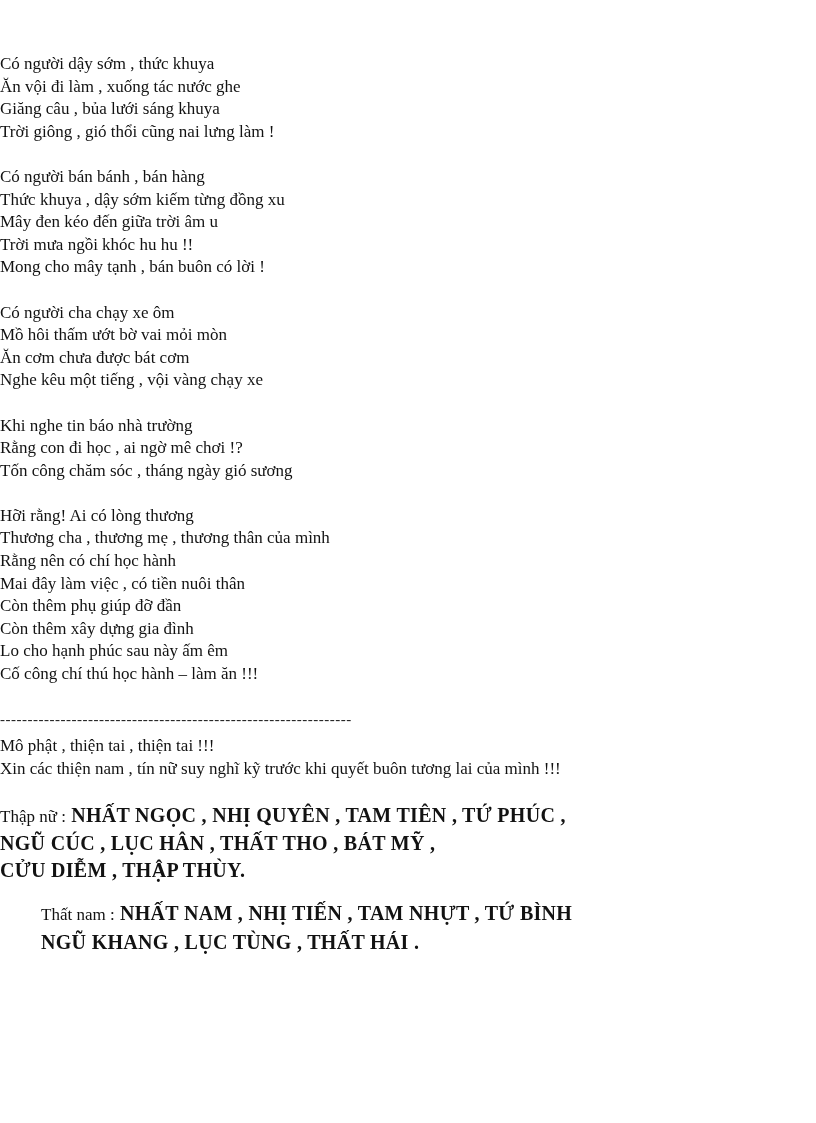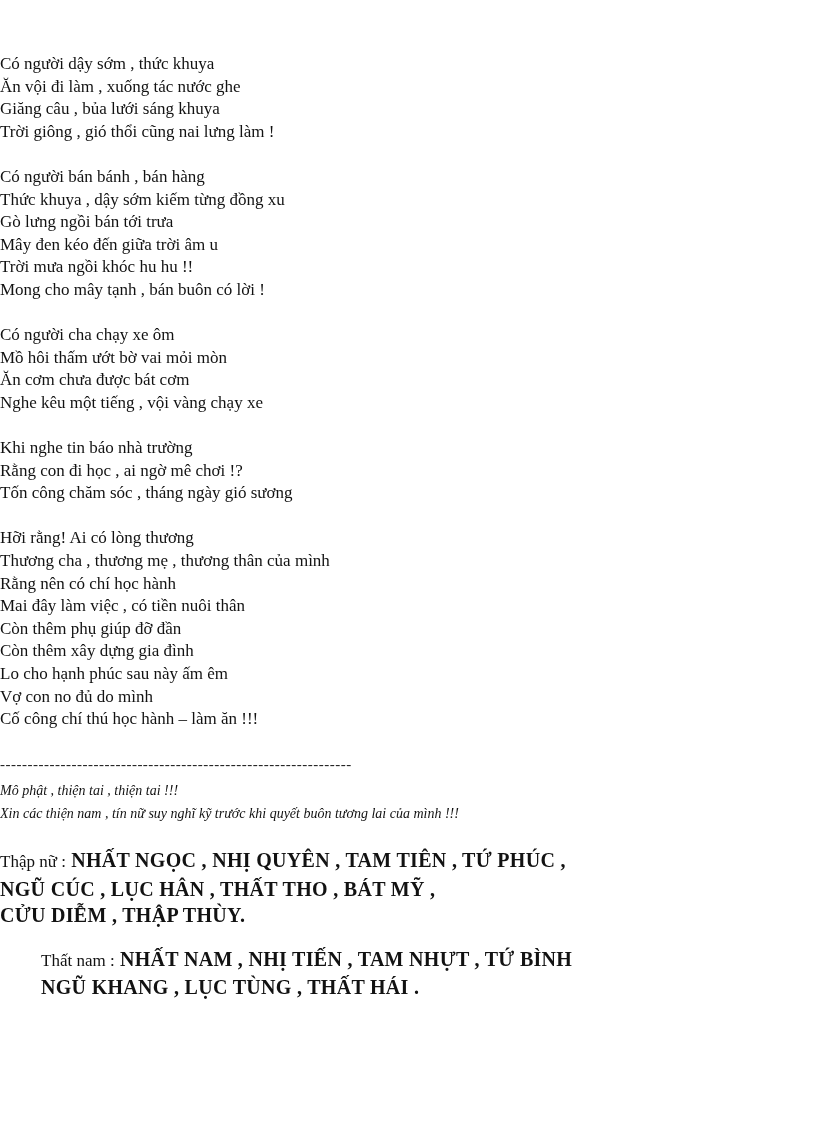--- a/index.html
+++ b/index.html
@@ -31,24 +31,23 @@
     font-size: 15px;
     line-height: 22px;
     letter-spacing: 0.5px;
     color: #222222;
     margin-top: 1px;
   }
   .epilogue {
     margin-top: 5px;
   }
   .epilogue .line {
-    font-size: 14px;
+    font-size: 17px;
     line-height: 22.8px;
     white-space: nowrap;
-    font-style: italic;
   }
   .name-group .gline {
     font-size: 20px;
     font-weight: bold;
     line-height: 26.5px;
     white-space: nowrap;
     letter-spacing: 0.3px;
   }
   .name-group .prefix {
     font-size: 17px;
@@ -68,21 +67,20 @@
     <div class="stanza">
       <div class="line">Có người dậy sớm , thức khuya</div>
       <div class="line">Ăn vội đi làm , xuống tác nước ghe</div>
       <div class="line">Giăng câu , bủa lưới sáng khuya</div>
       <div class="line">Trời giông , gió thổi cũng nai lưng làm !</div>
     </div>
 
     <div class="stanza">
       <div class="line">Có người bán bánh , bán hàng</div>
       <div class="line">Thức khuya , dậy sớm kiếm từng đồng xu</div>
-      <div class="line">Gò lưng ngồi bán tới trưa</div>
       <div class="line">Mây đen kéo đến giữa trời âm u</div>
       <div class="line">Trời mưa ngồi khóc hu hu !!</div>
       <div class="line">Mong cho mây tạnh , bán buôn có lời !</div>
     </div>
 
     <div class="stanza">
       <div class="line">Có người cha chạy xe ôm</div>
       <div class="line">Mồ hôi thấm ướt bờ vai mỏi mòn</div>
       <div class="line">Ăn cơm chưa được bát cơm</div>
       <div class="line">Nghe kêu một tiếng , vội vàng chạy xe</div>
@@ -95,21 +93,20 @@
     </div>
 
     <div class="stanza">
       <div class="line">Hỡi rằng! Ai có lòng thương</div>
       <div class="line">Thương cha , thương mẹ , thương thân của mình</div>
       <div class="line">Rằng nên có chí học hành</div>
       <div class="line">Mai đây làm việc , có tiền nuôi thân</div>
       <div class="line">Còn thêm phụ giúp đỡ đần</div>
       <div class="line">Còn thêm xây dựng gia đình</div>
       <div class="line">Lo cho hạnh phúc sau này ấm êm</div>
-      <div class="line">Vợ con no đủ do mình</div>
       <div class="line">Cố công chí thú học hành – làm ăn !!!</div>
     </div>
 
   </div>
 
   <div class="divider">----------------------------------------------------------------</div>
 
   <div class="epilogue">
     <div class="line">Mô phật , thiện tai , thiện tai !!!</div>
     <div class="line">Xin các thiện nam , tín nữ suy nghĩ kỹ trước khi quyết buôn tương lai của mình !!!</div>

